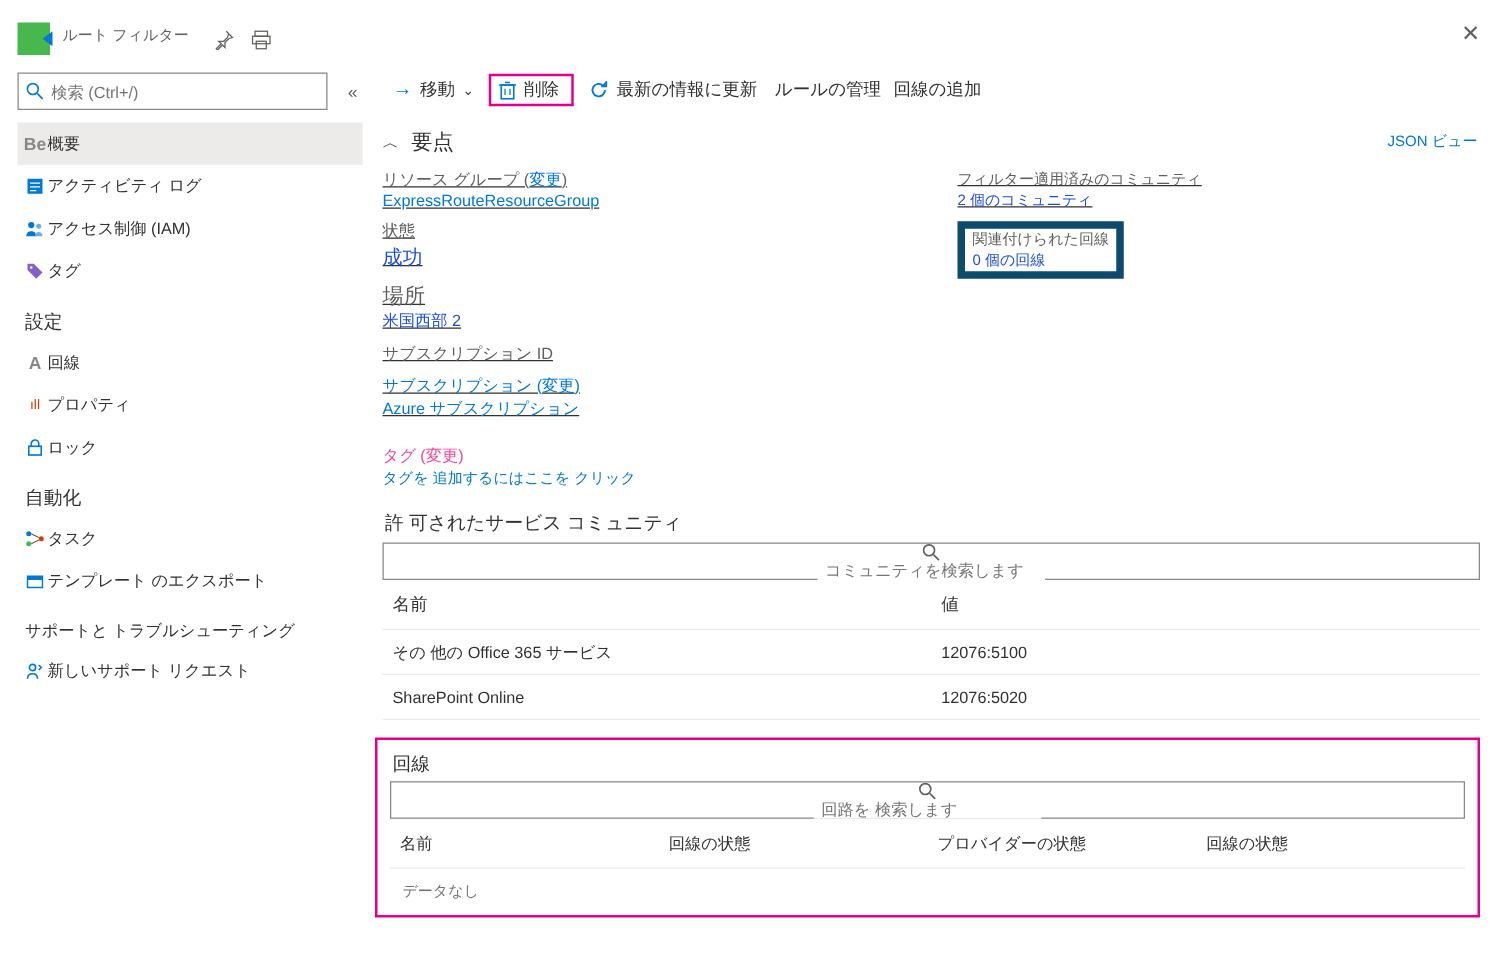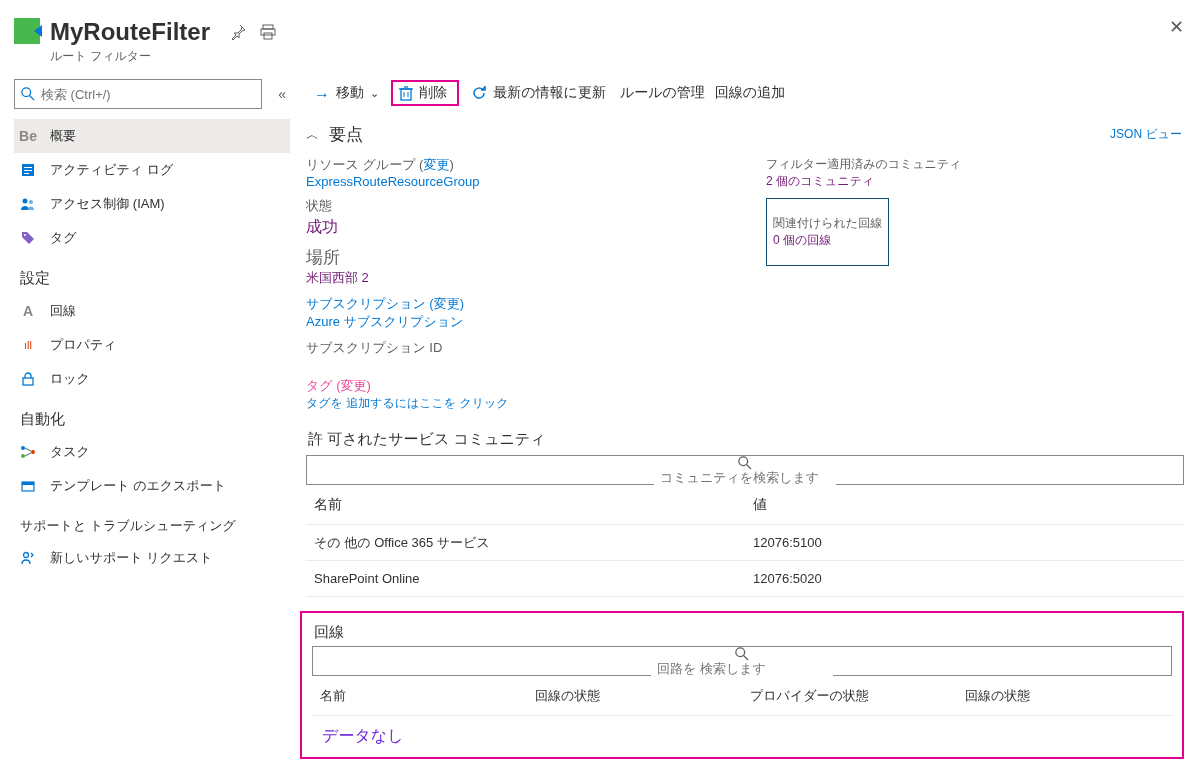--- a/index.html
+++ b/index.html
@@ -10,64 +10,63 @@
 .header-title { font-size: 24px; font-weight: 600; color: #323130; }
 .header-subtitle { font-size: 12px; color: #605e5c; margin-top: 2px; }
 .header-actions { margin-left: 20px; display: flex; gap: 14px; align-items: center; padding-top: 6px; }
 .close-btn { position: absolute; right: 16px; top: 16px; font-size: 18px; cursor: pointer; color: #605e5c; }
 .layout { display: flex; }
 .sidebar { width: 290px; padding: 8px 0 0 14px; }
 .search-row { display: flex; align-items: center; gap: 12px; margin-bottom: 10px; }
 .search-box { flex: 1; display: flex; align-items: center; border: 1px solid #8a8886; height: 30px; padding: 0 6px; }
 .search-box input { border: none; outline: none; flex: 1; font-size: 13px; color: #3b82f6; padding-left: 6px; }
 .collapse-btn { color: #605e5c; font-size: 14px; cursor: pointer; padding: 4px; }
-.nav-item { display: flex; align-items: center; height: 34px; padding: 0 6px; cursor: pointer; gap: 14px; font-size: 13px; color: #323130; }
+.nav-item { display: flex; align-items: center; height: 34px; padding: 0 6px; cursor: pointer; gap: 2px; font-size: 13px; color: #323130; }
 .nav-item.active { background: #edebe9; font-weight: 400; }
 .nav-icon { width: 16px; height: 16px; display: flex; align-items: center; justify-content: center; font-size: 14px; }
 .nav-section { font-size: 15px; color: #323130; padding: 14px 6px 6px; }
 .main { flex: 1; padding: 0 10px 0 10px; }
 .toolbar { display: flex; align-items: center; height: 44px; gap: 4px; padding-left: 6px; }
 .toolbar-item { display: flex; align-items: center; gap: 6px; padding: 4px 8px; cursor: pointer; font-size: 14px; color: #323130; }
 .toolbar-item .ticon { color: #0078d4; font-size: 16px; }
 .delete-highlight { border: 2px solid #e3008c; padding: 2px 10px 2px 6px; }
 .essentials { padding: 8px 0 0 6px; }
 .essentials-header { display: flex; align-items: center; gap: 10px; margin-bottom: 10px; }
 .essentials-header .chev { font-size: 13px; cursor: pointer; }
 .essentials-header .title { font-size: 17px; }
 .json-view { margin-left: auto; color: #0078d4; font-size: 12px; cursor: pointer; padding-right: 8px; }
-.ess-grid { display: flex; gap: 36px; }
+.ess-grid { display: flex; gap: 36px; text-decoration: underline; }
 .ess-col { flex: 1; }
 .ess-row { margin-bottom: 8px; }
 .ess-label { font-size: 13px; color: #605e5c; }
 .ess-label .change { color: #0078d4; cursor: pointer; }
-.ess-value { font-size: 13px; color: #701a75; }
+.ess-value { font-size: 13px; color: #1d4ed8; }
 .ess-value.link { color: #0078d4; cursor: pointer; }
 .ess-value.big { font-size: 16px; margin-top: 2px; }
-.related-highlight { border: 1px solid #0c4a6e; padding: 16px 6px; display: inline-block; }
+.related-highlight { border: 6px solid #0c4a6e; padding: 0 6px; display: inline-block; }
 .tag-section { margin-top: 12px; }
 .section-title { font-size: 15px; margin: 18px 0 6px 8px; color: #323130; }
 .search-field { display: flex; align-items: center; border: 1px solid #8a8886; height: 30px; padding: 0 8px; margin: 0 6px; flex-direction: column; }
 .search-field input { border: none; outline: none; flex: 1; font-size: 13px; color: #605e5c; padding-left: 6px; }
 .table { margin: 0 6px; }
 .table-header { display: flex; border-bottom: 1px solid #edebe9; height: 40px; align-items: center; }
 .table-header .th { flex: 1; font-size: 14px; padding-left: 8px; }
 .table-row { display: flex; border-bottom: 1px solid #edebe9; height: 36px; align-items: center; }
 .table-row .td { flex: 1; font-size: 13px; padding-left: 8px; }
 .circuits-box { border: 2px solid #e3008c; margin: 14px 6px 0 0; padding: 6px 4px 10px 4px; }
 .circuits-header .th4 { flex: 1; font-size: 13px; padding-left: 8px; }
-.no-data { font-size: 16px; color: #6d28d9; padding: 10px 0 0 10px; }
+.no-data { font-size: 12px; color: #737373; padding: 10px 0 0 10px; }
 svg { display: block; }
 </style>
 </head>
 <body>
 
 <div class="header">
   <div class="header-icon"></div>
   <div>
-    <div class="header-title">MyRouteFilter</div>
     <div class="header-subtitle">ルート フィルター</div>
   </div>
   <div class="header-actions">
     <span style="cursor:pointer;color:#605e5c;">
       <svg width="16" height="16" viewBox="0 0 16 16">
           <path d="M10 1l5 5-3 1-3 3v4l-2-2-4 4-1-1 4-4-2-2h4l3-3 1-3z" fill="none" stroke="#605e5c" stroke-width="1"></path>
         </svg>
     </span>
     <span style="cursor:pointer;color:#605e5c;">
       <svg width="16" height="16" viewBox="0 0 16 16">
@@ -236,25 +235,25 @@
           </div>
           <div class="ess-row">
             <div class="ess-label">状態</div>
             <div class="ess-value big">成功</div>
           </div>
           <div class="ess-row">
             <div class="ess-label big" style="font-size:17px;">場所</div>
             <div class="ess-value">米国西部 2</div>
           </div>
           <div class="ess-row">
+            <div class="ess-label">サブスクリプション ID</div>
+          </div>
+          <div class="ess-row">
             <div class="ess-label" style="color:#0078d4;"><span>サブスクリプション (</span><span>変更</span>)</div>
             <div class="ess-value link">Azure サブスクリプション</div>
-          </div>
-          <div class="ess-row">
-            <div class="ess-label">サブスクリプション ID</div>
           </div>
         </div>
         <div class="ess-col">
           <div class="ess-row">
             <div class="ess-label" style="font-size:12px;">フィルター適用済みのコミュニティ</div>
             <div class="ess-value" style="font-size:12px;">2 個のコミュニティ</div>
           </div>
           <div class="ess-row">
             <div class="related-highlight">
               <div class="ess-label" style="font-size:12px;">関連付けられた回線</div>

